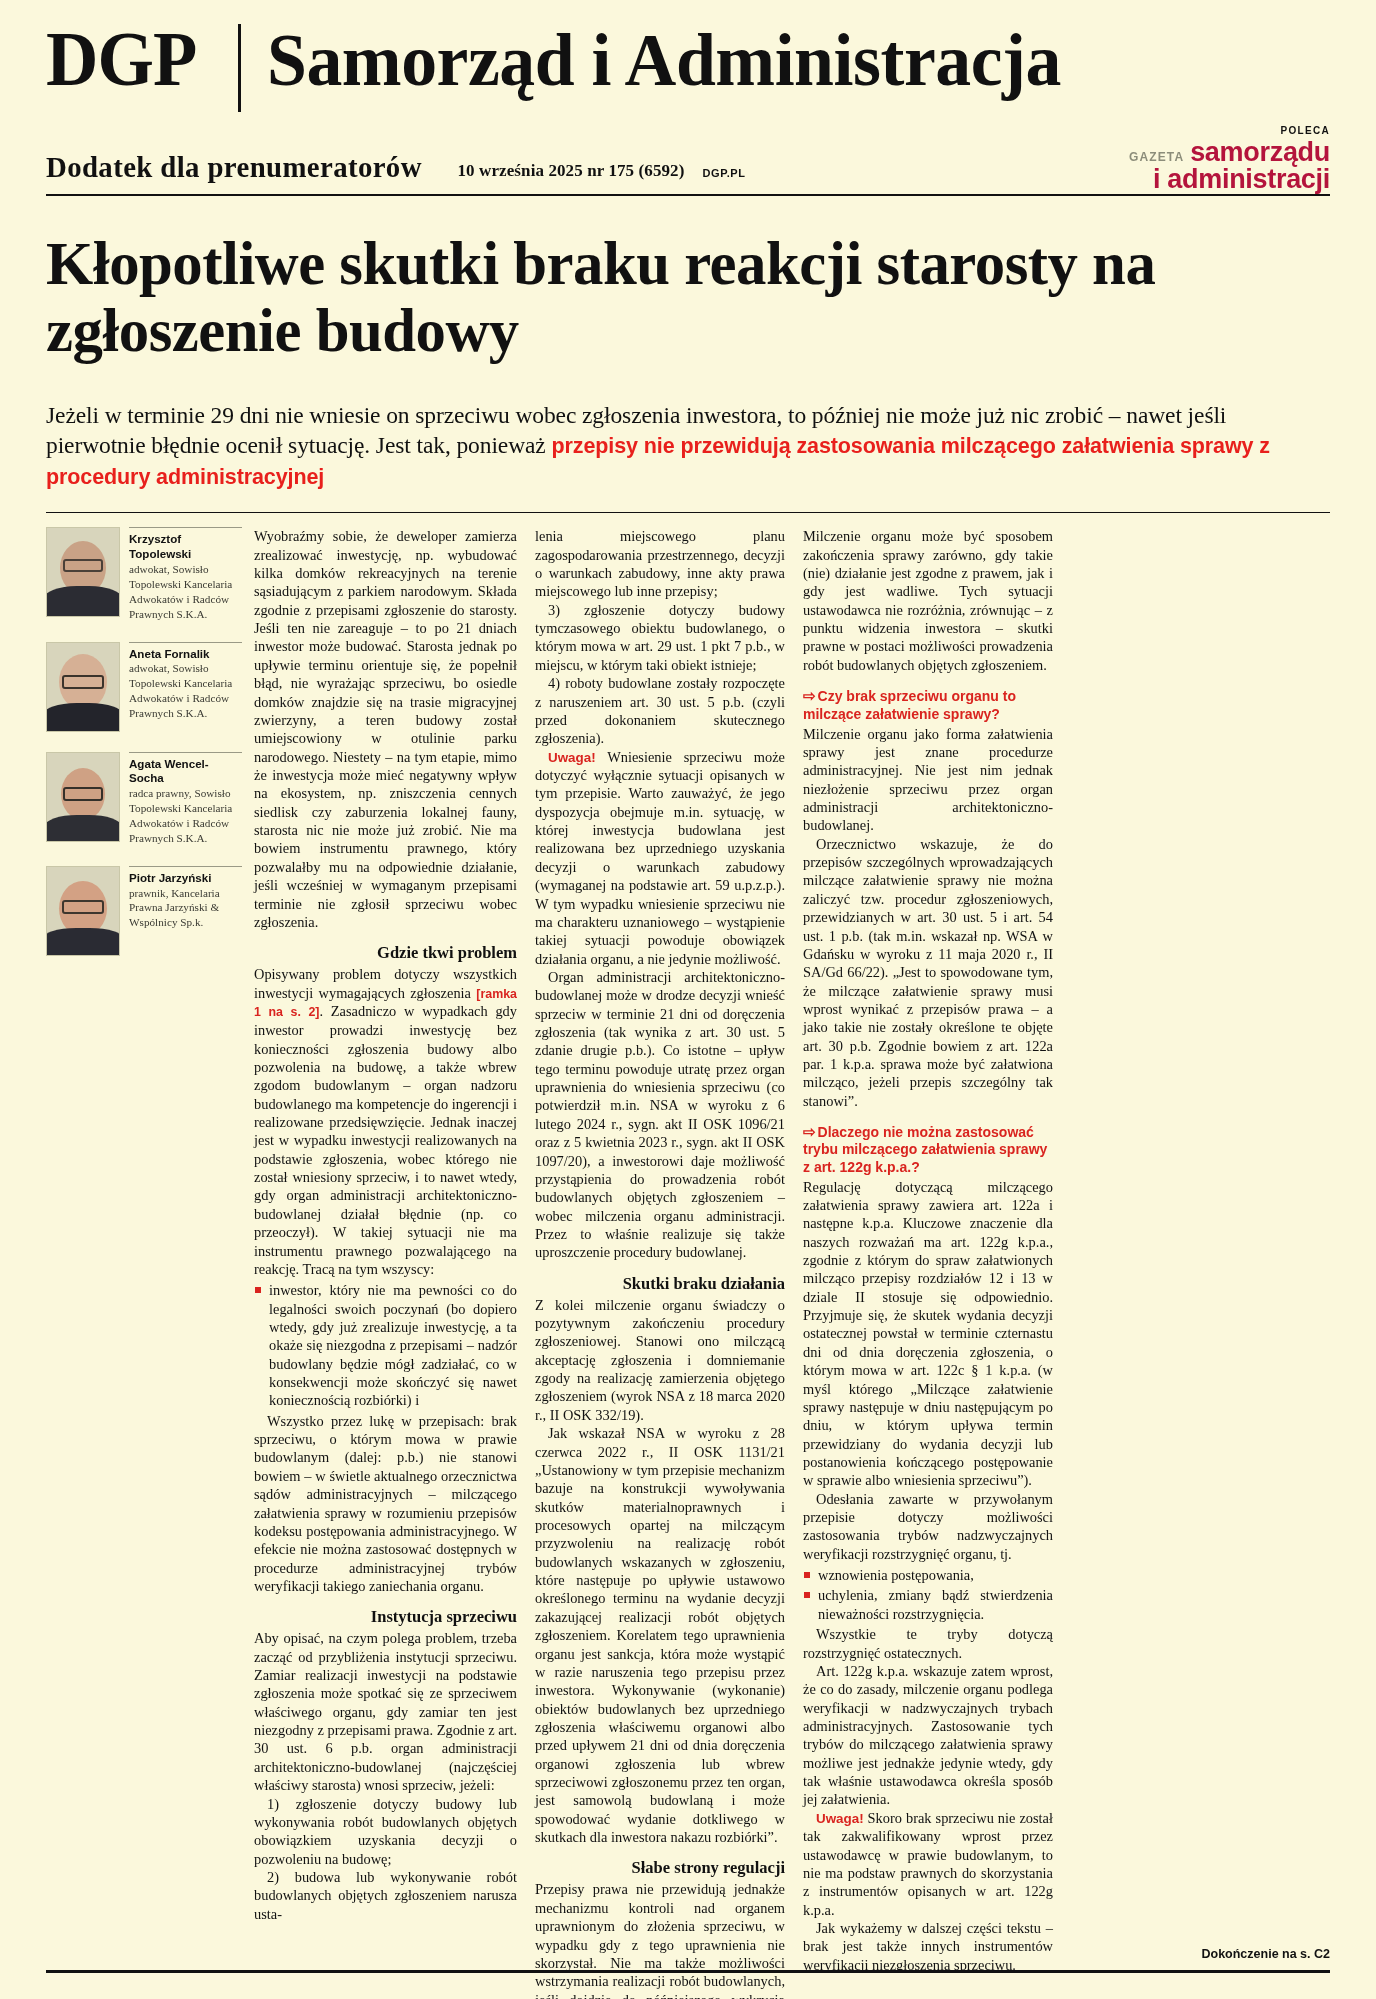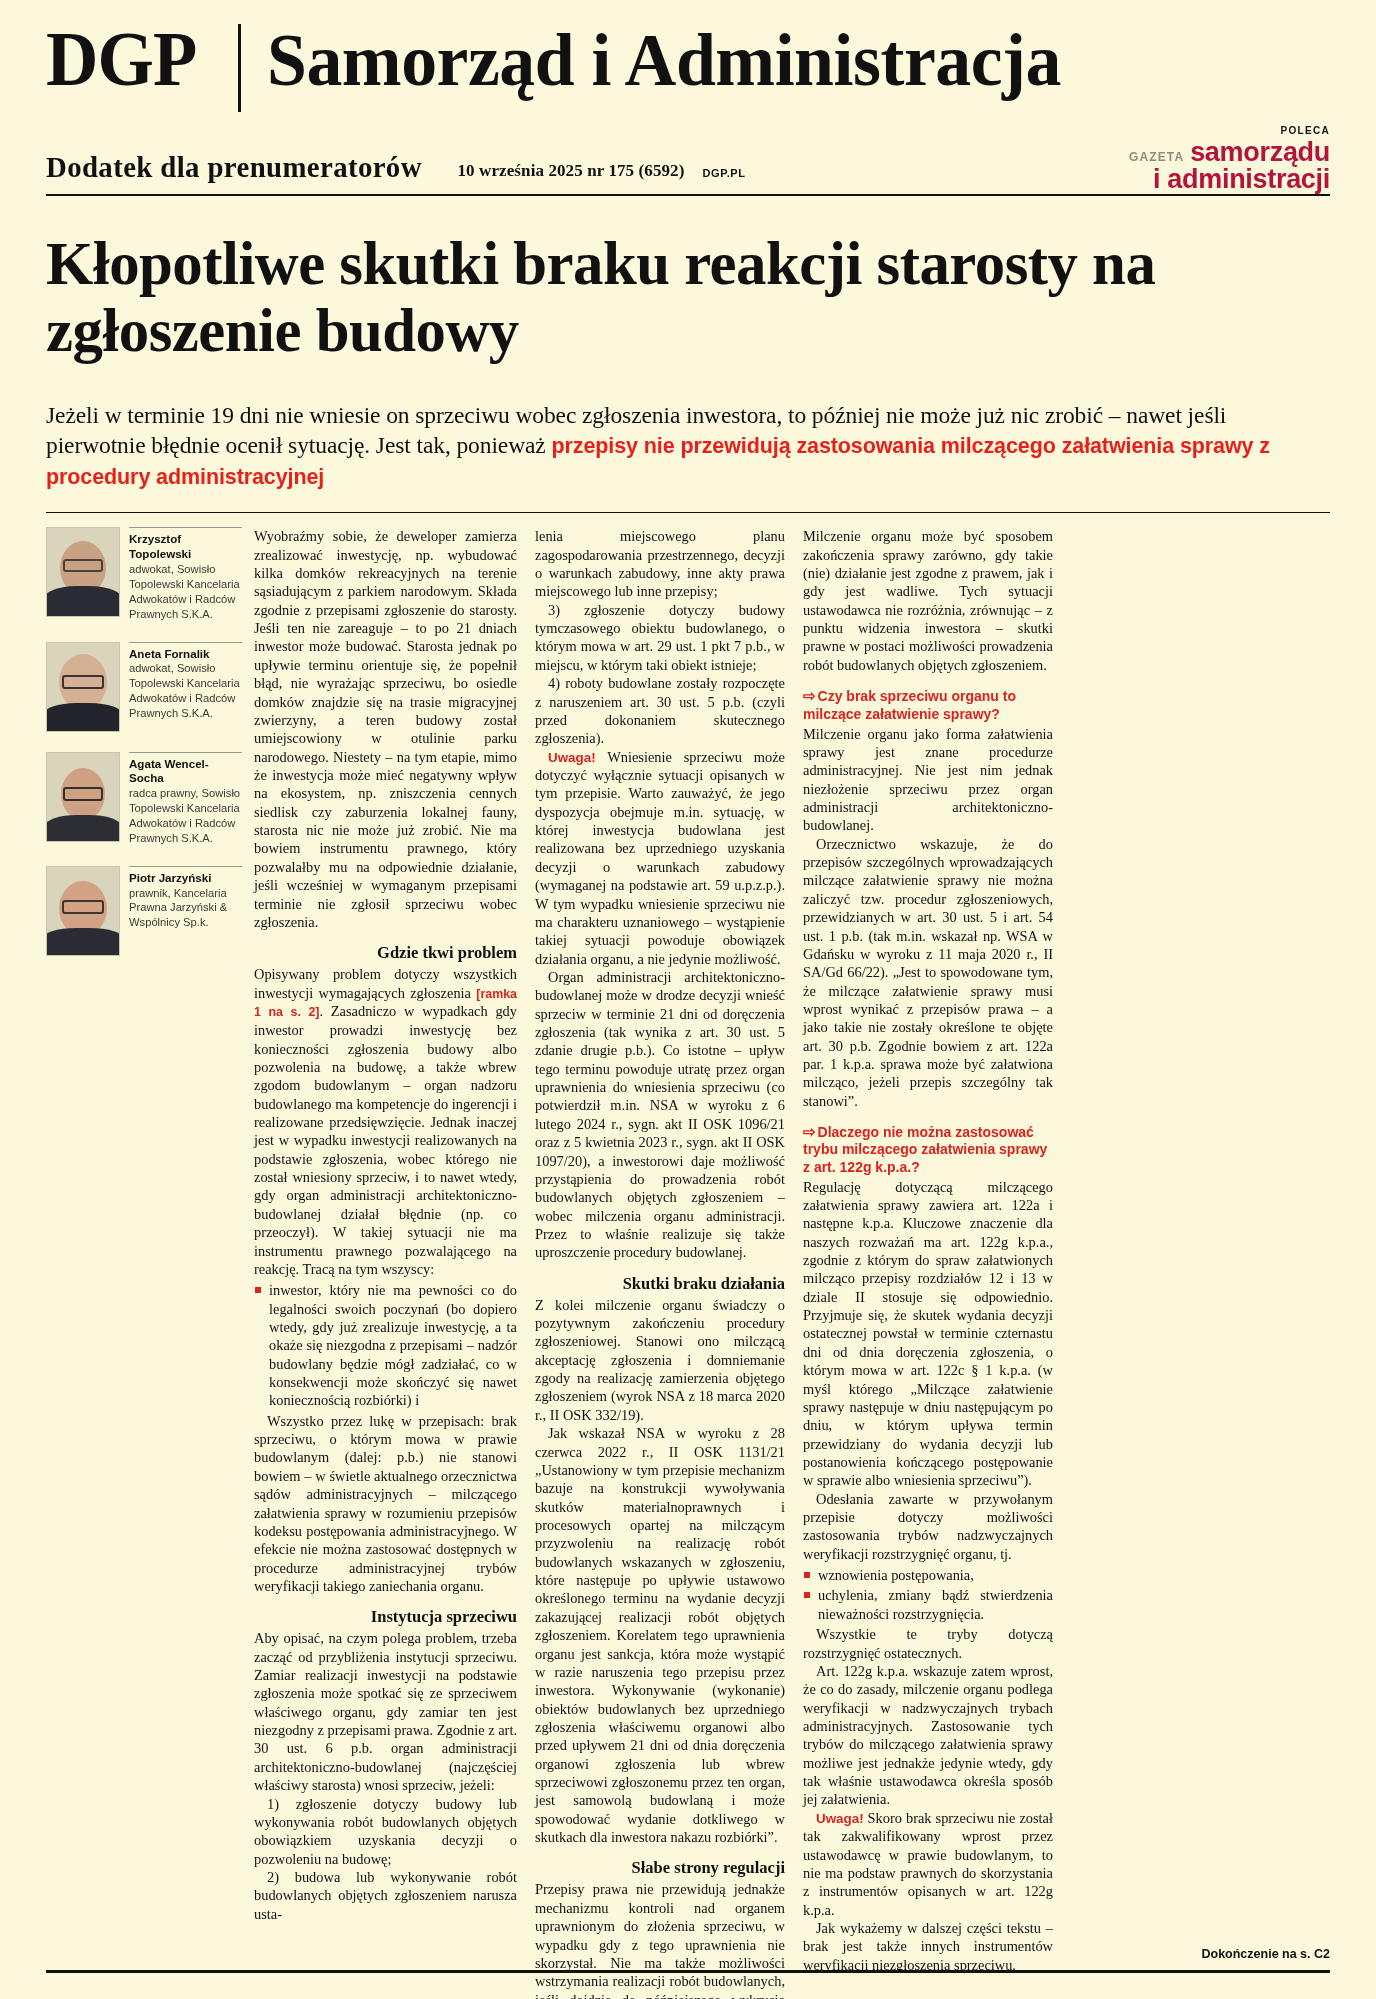--- a/index.html
+++ b/index.html
@@ -179,21 +179,21 @@
   }
   .photo .glass{position:absolute;left:50%;transform:translateX(-50%);}
   .abody{flex:1;padding-top:0;}
   .aline{border-top:1px solid #9a9a86;margin-bottom:4px;}
   .aname{
     font-family:"Liberation Sans", sans-serif;
     font-weight:bold;font-size:11.6px;line-height:1.28;
     color:#111;
   }
   .arole{
-    font-family:Liberation Sans, sans-serif;
+    font-family:Liberation Serif, serif;
     font-size:11.2px;line-height:1.33;color:#3a3a33;
   }
 
   
   .footer{
     position:absolute;left:46px;right:46px;bottom:26px;
   }
   .cont{
     font-family:"Liberation Sans", sans-serif;
     font-weight:bold;font-size:12.5px;
@@ -225,21 +225,21 @@
       </div>
       <div class="brand-red">i administracji</div>
     </div>
   </div>
 
   <div class="rule-top"></div>
 
   <h1 class="headline">Kłopotliwe skutki braku reakcji starosty na zgłoszenie budowy</h1>
 
   <div class="lead">
-    <span>Jeżeli w terminie 19 dni nie wniesie on sprzeciwu wobec zgłoszenia inwestora, to później nie może już nic zrobić – nawet jeśli pierwotnie błędnie ocenił sytuację. Jest tak, ponieważ </span><span class="hl">przepisy nie przewidują zastosowania milczącego załatwienia sprawy z procedury administracyjnej</span>
+    <span>Jeżeli w terminie 29 dni nie wniesie on sprzeciwu wobec zgłoszenia inwestora, to później nie może już nic zrobić – nawet jeśli pierwotnie błędnie ocenił sytuację. Jest tak, ponieważ </span><span class="hl">przepisy nie przewidują zastosowania milczącego załatwienia sprawy z procedury administracyjnej</span>
   </div>
 
   <div class="rule-lead"></div>
 
   <div class="cols">
 
     <div class="col-authors">
 
       <div class="author">
         <div class="inner">

